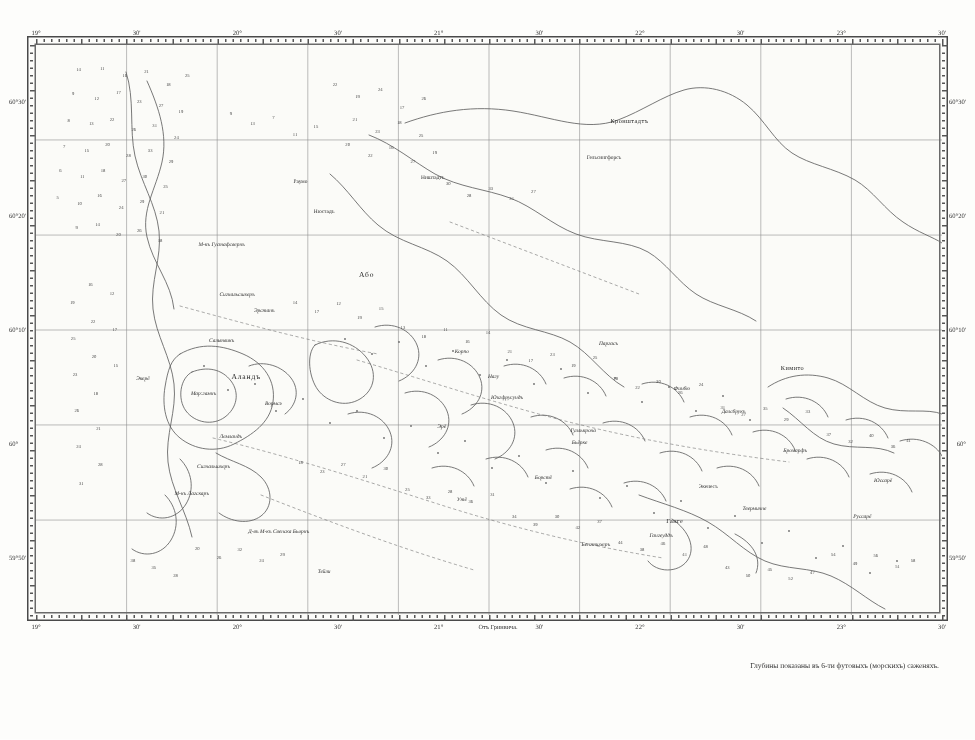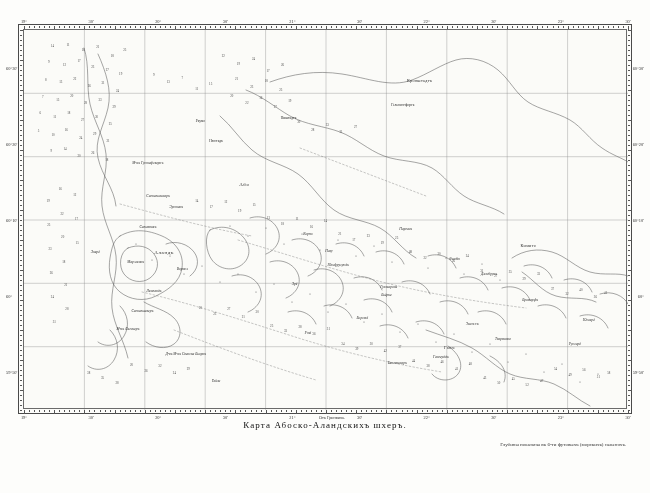--- a/index.html
+++ b/index.html
@@ -927,16 +927,15 @@
         <i class="tk" style="top: 350px; left: 0px; height: 0.5px; width: 2px;"></i>
         <i class="tk" style="top: 355px; left: 0px; height: 0.5px; width: 2px;"></i>
         <i class="tk" style="top: 360px; left: 0px; height: 0.5px; width: 4px;"></i>
         <i class="tk" style="top: 365px; left: 0px; height: 0.5px; width: 2px;"></i>
         <i class="tk" style="top: 370px; left: 0px; height: 0.5px; width: 2px;"></i>
         <i class="tk" style="top: 375px; left: 0px; height: 0.5px; width: 2px;"></i>
         <i class="tk" style="top: 380px; left: 0px; height: 0.5px; width: 2px;"></i>
       </div>
     </div>
 
-  <div id="map-title">Карта Абоско-Аландскихъ шхеръ.</div>
   <div id="map-subtitle">Глубины показаны въ 6-ти футовыхъ (морскихъ) саженяхъ.</div>
 
 </div>
 
 </body></html>

